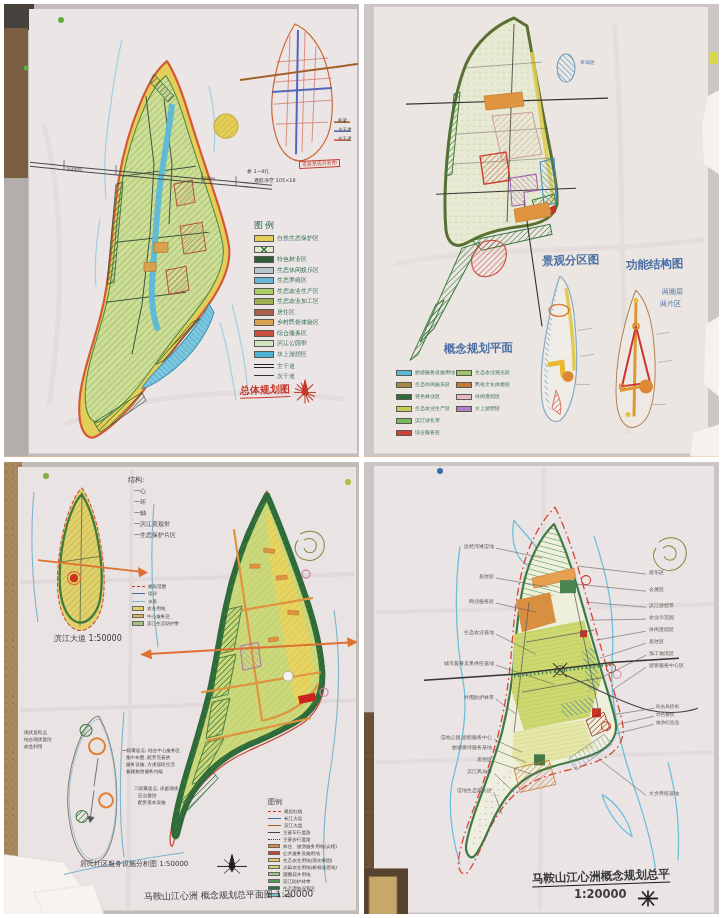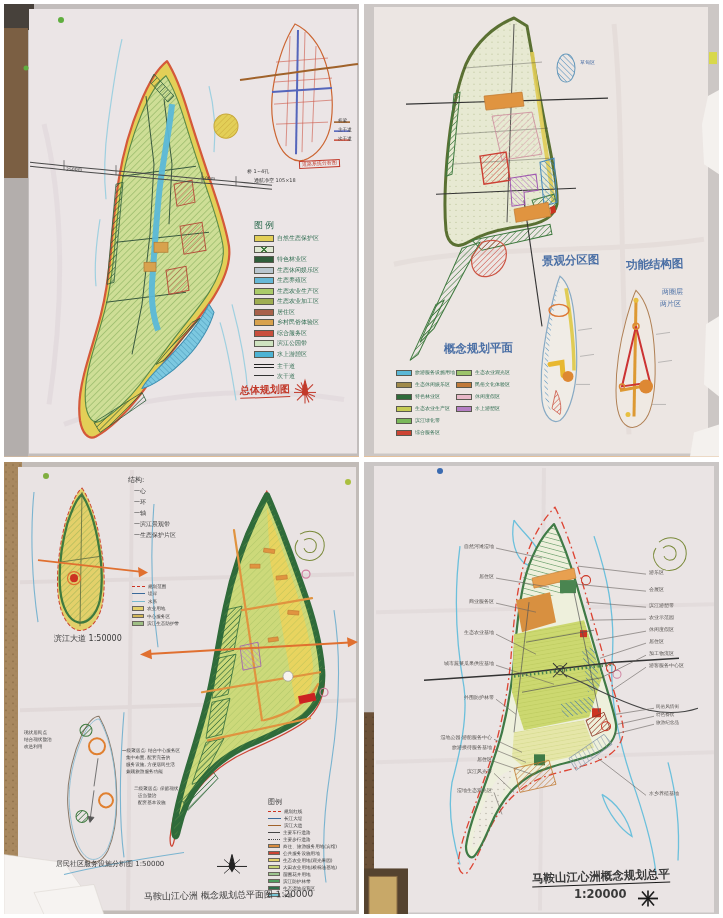--- a/index.html
+++ b/index.html
@@ -492,21 +492,21 @@
     <div class="lbl f4 dk" style="left:20px;top:268px">现状居民点</div>
     <div class="lbl f4 dk" style="left:20px;top:275px">结合现状整治</div>
     <div class="lbl f4 dk" style="left:20px;top:282px">改造利用</div>
     <div class="lbl f4 dk" style="left:118px;top:286px">一级聚居点: 结合中心服务区</div>
     <div class="lbl f4 dk" style="left:122px;top:293px">集中布置, 配套完善的</div>
     <div class="lbl f4 dk" style="left:122px;top:300px">服务设施, 方便居民生活</div>
     <div class="lbl f4 dk" style="left:122px;top:307px">兼顾旅游服务功能</div>
     <div class="lbl f4 dk" style="left:130px;top:324px">二级聚居点: 保留现状</div>
     <div class="lbl f4 dk" style="left:134px;top:331px">适当整治</div>
     <div class="lbl f4 dk" style="left:134px;top:338px">配套基本设施</div>
-    <div class="lbl f7 dk" style="left:52px;top:398px">居民社区服务设施分析图 1:50000</div>
+    <div class="lbl f7 dk" style="left:76px;top:398px">居民社区服务设施分析图 1:50000</div>
 
     <div class="lbl f7 dk" style="left:264px;top:336px">图例</div>
     <div class="lbl row" style="left:264px;top:347px">
         <span class="dashr"></span>
         <span class="f4 dk">规划红线</span>
       </div>
     <div class="lbl row" style="left:264px;top:354px">
         <span class="lnb"></span>
         <span class="f4 dk">长江大堤</span>
       </div>

